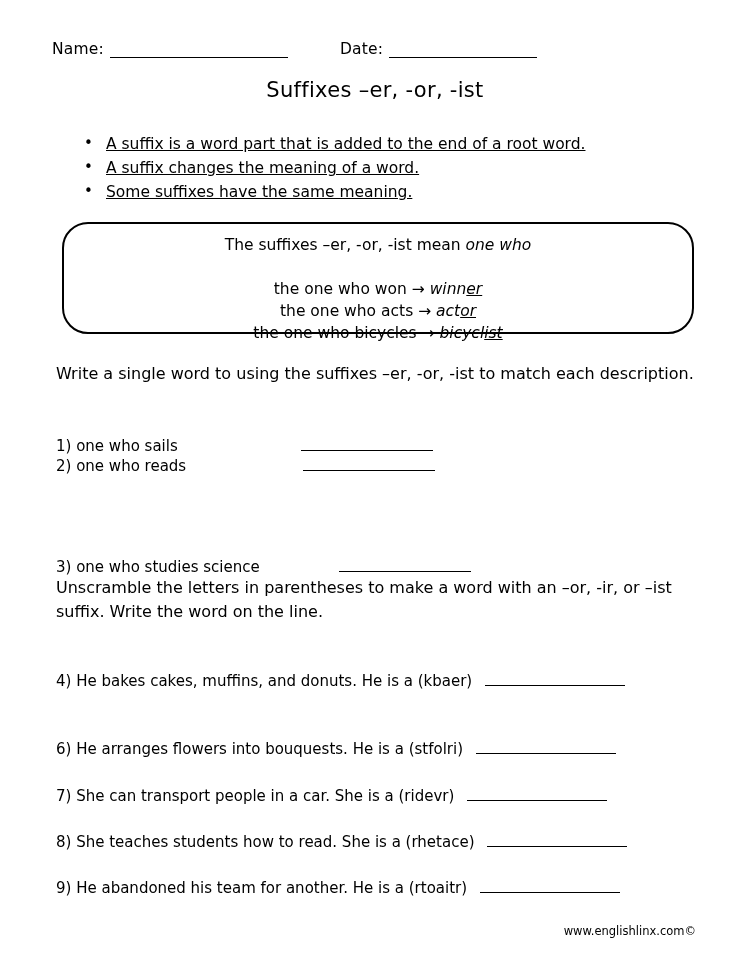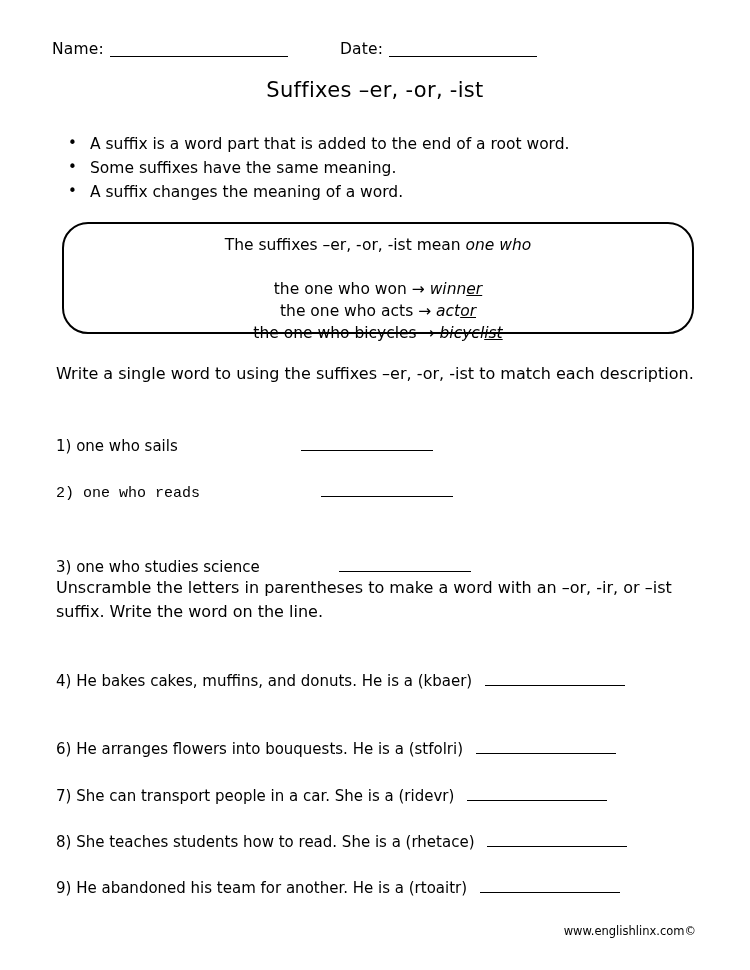--- a/index.html
+++ b/index.html
@@ -28,21 +28,21 @@
     position: absolute;
     top: 40px;
     left: 52px;
     right: 52px;
     display: flex;
     align-items: flex-end;
     font-size: 15.5px;
   }
   .field {
     display: flex;
-    align-items: center;
+    align-items: flex-end;
     white-space: nowrap;
   }
   .field-label {
     font-size: 15.5px;
     letter-spacing: .2px;
   }
   .field-rule {
     display: inline-block;
     border-bottom: 1.6px solid #000;
     height: 14px;
@@ -60,26 +60,27 @@
     width: 750px;
     text-align: center;
     font-size: 21px;
     letter-spacing: .3px;
   }
 
   
   .bullets {
     position: absolute;
     top: 132px;
-    left: 68px;
+    left: 84px;
     margin: 0;
     padding: 0;
     list-style: none;
     font-size: 15.5px;
     line-height: 24px;
+    text-decoration: underline;
   }
   .bullets li {
     position: relative;
     padding-left: 22px;
     white-space: nowrap;
   }
   .bullets li::before {
     content: "\2022";
     position: absolute;
     left: 0;
@@ -130,21 +131,21 @@
     white-space: nowrap;
   }
   .q .num { }
   .q .blank {
     display: inline-block;
     border-bottom: 1.6px solid #000;
     height: 13px;
     vertical-align: baseline;
   }
   #q1 { top: 437px; }
-  #q2 { top: 483px; font-family: Liberation Mono, monospace; }
+  #q2 { top: 457px; }
   #q3 { top: 558px; }
   #q1 .blank { width: 132px; margin-left: 118px; }
   #q2 .blank { width: 132px; margin-left: 112px; }
   #q3 .blank { width: 132px; margin-left: 74px; }
 
   #q4 { top: 648px; margin-top: 24px; }
   #q5 { top: 694px; }
   #q6 { top: 740px; }
   #q7 { top: 787px; }
   #q8 { top: 833px; }
@@ -176,22 +177,22 @@
     <div class="field">
       <span class="field-label">Date:</span>
       <span class="field-rule date-rule"></span>
     </div>
   </div>
 
   <div class="title">Suffixes –er, -or, -ist</div>
 
   <ul class="bullets">
     <li>A suffix is a word part that is added to the end of a root word.</li>
+    <li>A suffix changes the meaning of a word.</li>
     <li>Some suffixes have the same meaning.</li>
-    <li>A suffix changes the meaning of a word.</li>
   </ul>
 
   <div class="defbox">
     <div class="dline1">
       <span>The suffixes –er, -or, -ist mean </span><span class="ital">one who</span>
     </div>
     <div class="dline first">
       <span>the one who won → </span><span class="ital">winn</span><span class="ital uline">er</span>
     </div>
     <div class="dline">

